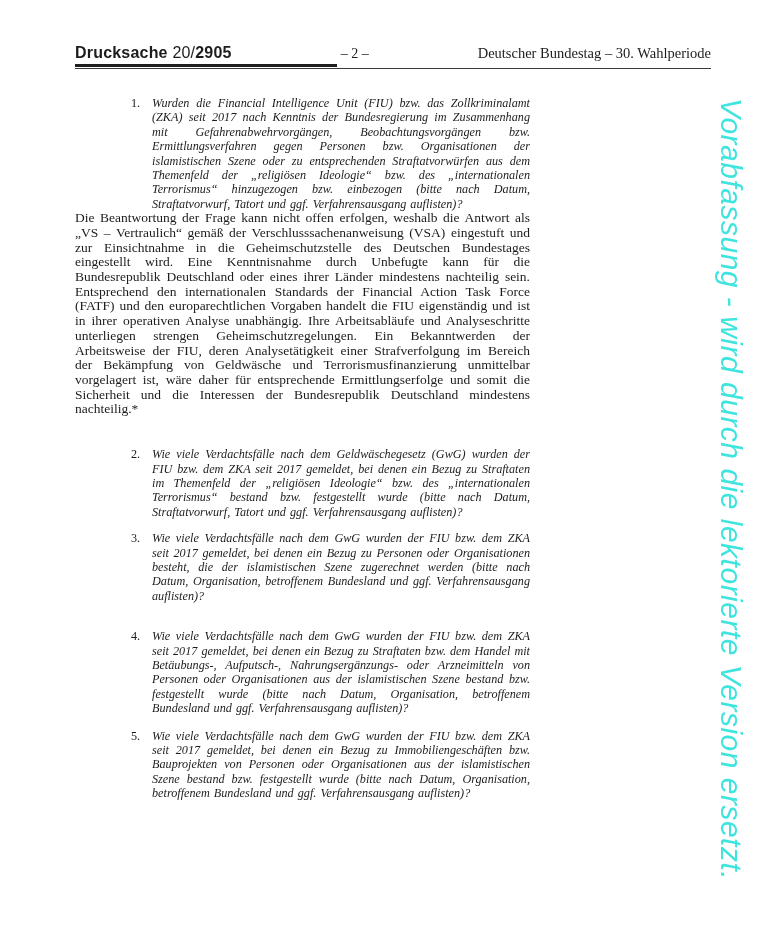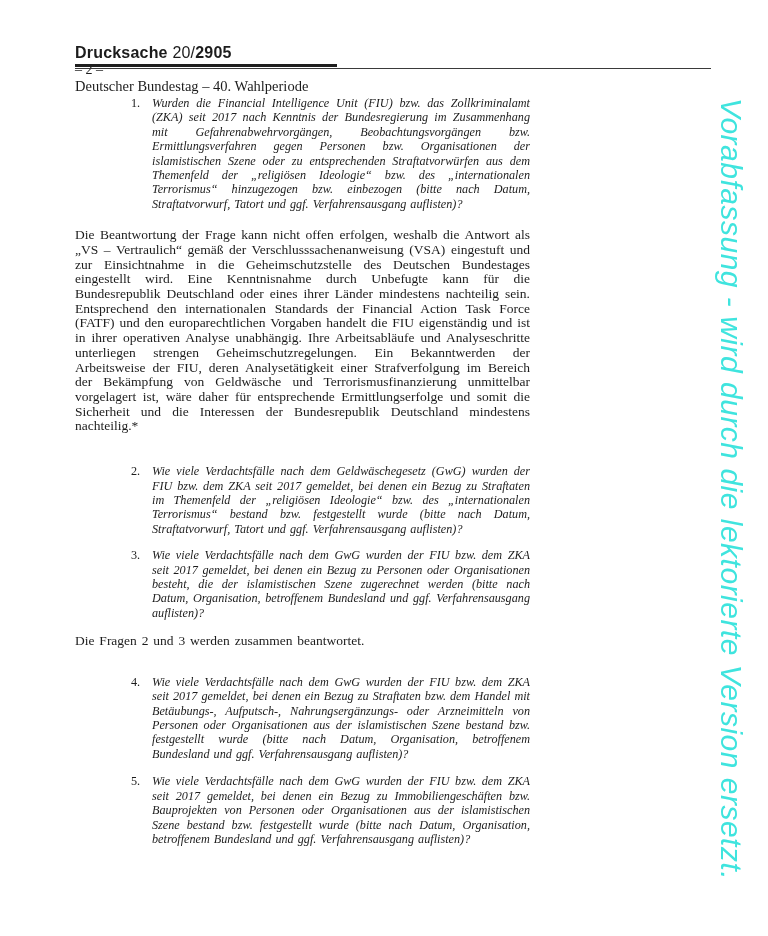--- a/index.html
+++ b/index.html
@@ -9,21 +9,21 @@
     width:768px; height:936px;
     margin:0 auto;
     background:#ffffff;
     overflow:hidden;
     font-family:"Liberation Serif","DejaVu Serif",serif;
     color:#1c1c1c;
   }
   
   .header {
     position:absolute; top:44px; left:75px; width:636px;
-    display:flex; justify-content:space-between; align-items:baseline;flex-direction:column;
+    display:flex; justify-content:space-between; align-items:baseline;
   }
   .doc-id {
     font-family:"Liberation Sans","DejaVu Sans",sans-serif;
     font-size:16px; font-weight:bold; letter-spacing:.2px;
   }
   .doc-id .light { font-weight:normal; }
   .page-marker { font-size:14px; }
   .right-title { font-size:14.5px; }
   .rule-thin {
     position:absolute; top:68px; left:75px; width:636px; height:1px;
@@ -40,21 +40,21 @@
   .paragraph {
     font-size:13.5px; line-height:14.7px;
     text-align:justify; word-spacing:1.5px;
   }
   .question {
     display:flex; margin-left:56px;
     font-size:12.2px; line-height:14.4px;
   }
   .question .q-num { width:21px; flex:0 0 21px; }
   .question .q-text { flex:1; text-align:justify; word-spacing:1px;font-style:italic; }
-  .mt-a1  { margin-top:17px; }
+  .mt-a1  { }
   .mt-q2  { margin-top:30px; }
   .mt-q3  { margin-top:12px; }
   .mt-a23a{ margin-top:14px; }
   .mt-a23b{ margin-top:9px; }
   .mt-q4  { margin-top:26px; }
   .mt-q5  { margin-top:13px; }
   
   .watermark {
     position:absolute; top:98px; left:714px; bottom:0; width:50px;
     overflow:hidden;
@@ -70,21 +70,21 @@
 </head>
 <body>
 
 <div class="page">
 
   <div class="header">
     <div class="doc-id">
       <span>Drucksache</span>&nbsp;<span class="light">20/</span><span>2905</span>
     </div>
     <div class="page-marker">– 2 –</div>
-    <div class="right-title">Deutscher Bundestag – 40. Wahlperiode</div>
+    <div class="right-title">Deutscher Bundestag – 30. Wahlperiode</div>
   </div>
   <div class="rule-thick"></div>
   <div class="rule-thin"></div>
 
   <div class="content">
 
     <div class="question">
       <span class="q-num">1.</span>
       <span class="q-text">Wurden die Financial Intelligence Unit (FIU) bzw. das Zollkriminalamt (ZKA) seit 2017 nach Kenntnis der Bundesregierung im Zusammenhang mit Gefahrenabwehrvorgängen, Beobachtungsvorgängen bzw. Ermittlungsverfahren gegen Personen bzw. Organisationen der islamistischen Szene oder zu entsprechenden Straftatvorwürfen aus dem Themenfeld der „religiösen Ideologie“ bzw. des „internationalen Terrorismus“ hinzugezogen bzw. einbezogen (bitte nach Datum, Straftatvorwurf, Tatort und ggf. Verfahrensausgang auflisten)?</span>
     </div>
@@ -94,21 +94,20 @@
     <div class="question mt-q2">
       <span class="q-num">2.</span>
       <span class="q-text">Wie viele Verdachtsfälle nach dem Geldwäschegesetz (GwG) wurden der FIU bzw. dem ZKA seit 2017 gemeldet, bei denen ein Bezug zu Straftaten im Themenfeld der „religiösen Ideologie“ bzw. des „internationalen Terrorismus“ bestand bzw. festgestellt wurde (bitte nach Datum, Straftatvorwurf, Tatort und ggf. Verfahrensausgang auflisten)?</span>
     </div>
 
     <div class="question mt-q3">
       <span class="q-num">3.</span>
       <span class="q-text">Wie viele Verdachtsfälle nach dem GwG wurden der FIU bzw. dem ZKA seit 2017 gemeldet, bei denen ein Bezug zu Personen oder Organisationen besteht, die der islamistischen Szene zugerechnet werden (bitte nach Datum, Organisation, betroffenem Bundesland und ggf. Verfahrensausgang auflisten)?</span>
     </div>
 
-    <div class="paragraph mt-a23a">Die Fragen 2 und 3 werden zusammen beantwortet.</div>
 
     <div class="question mt-q4">
       <span class="q-num">4.</span>
       <span class="q-text">Wie viele Verdachtsfälle nach dem GwG wurden der FIU bzw. dem ZKA seit 2017 gemeldet, bei denen ein Bezug zu Straftaten bzw. dem Handel mit Betäubungs-, Aufputsch-, Nahrungsergänzungs- oder Arzneimitteln von Personen oder Organisationen aus der islamistischen Szene bestand bzw. festgestellt wurde (bitte nach Datum, Organisation, betroffenem Bundesland und ggf. Verfahrensausgang auflisten)?</span>
     </div>
 
     <div class="question mt-q5">
       <span class="q-num">5.</span>
       <span class="q-text">Wie viele Verdachtsfälle nach dem GwG wurden der FIU bzw. dem ZKA seit 2017 gemeldet, bei denen ein Bezug zu Immobiliengeschäften bzw. Bauprojekten von Personen oder Organisationen aus der islamistischen Szene bestand bzw. festgestellt wurde (bitte nach Datum, Organisation, betroffenem Bundesland und ggf. Verfahrensausgang auflisten)?</span>
     </div>

